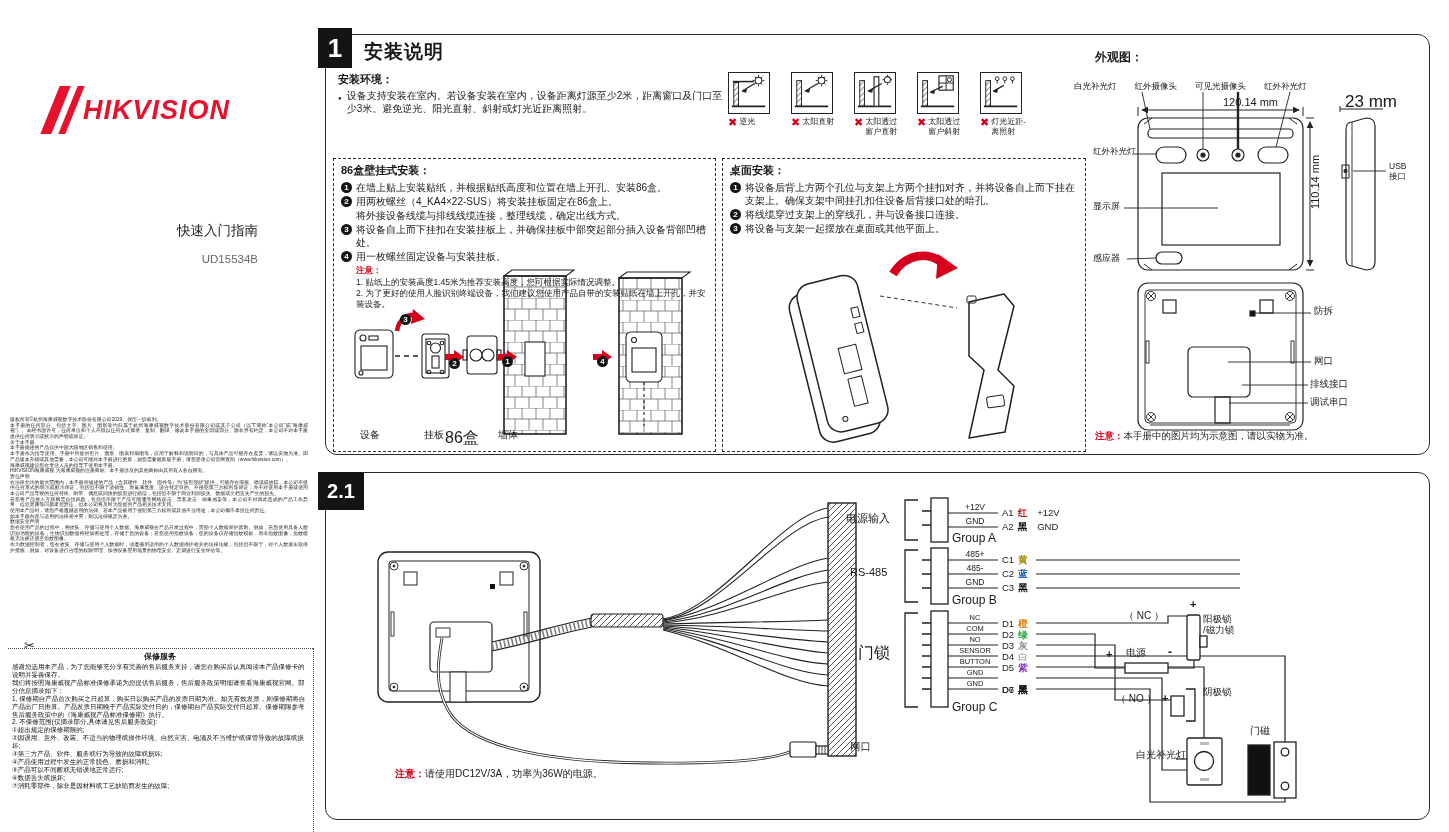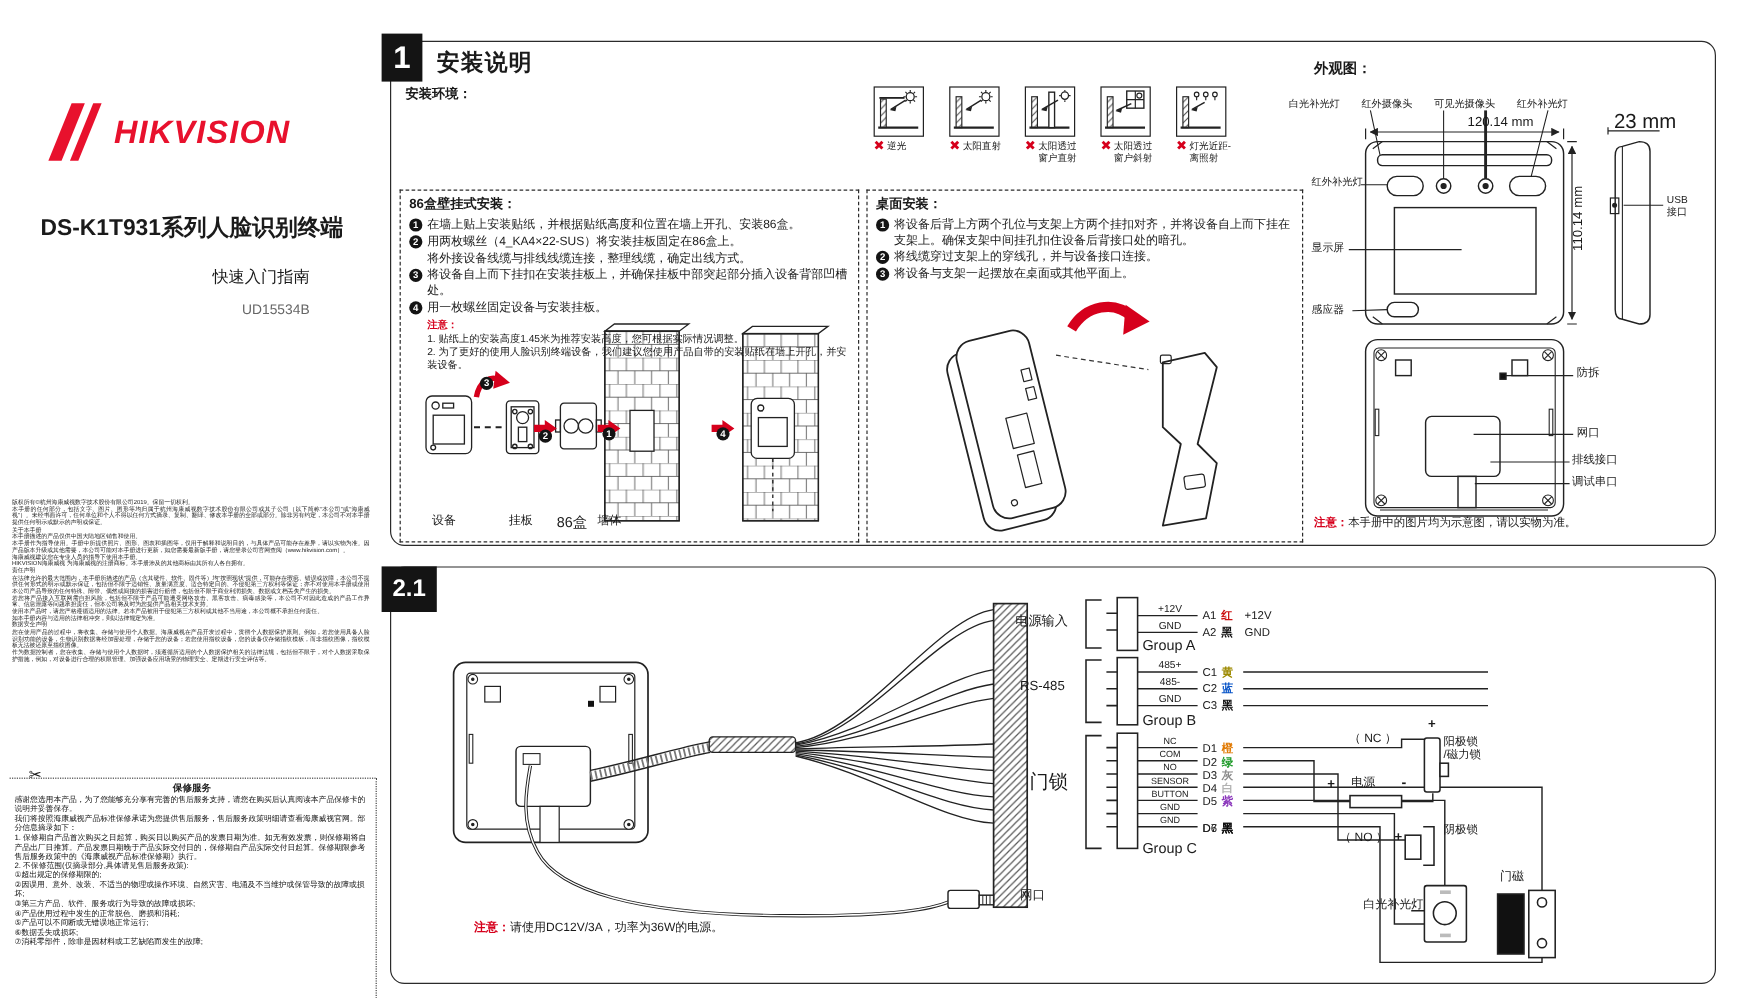--- a/index.html
+++ b/index.html
@@ -30,21 +30,21 @@
 .grp .pin{position:absolute;left:2px;width:46px;text-align:center;font-size:8.5px;white-space:nowrap}
 .grp .pin.sm{font-size:7.5px}
 .grp .row{position:absolute;left:52px;font-size:9.5px;white-space:nowrap}
 .grp .row .wc{font-weight:bold;margin-left:4px}
 .grp .row .dsc{margin-left:10px}
 .grp .gname{position:absolute;left:2px;font-size:12px;white-space:nowrap}
 .logo{position:absolute;left:50px;top:84px;display:flex;align-items:center;height:52px}
 .slash{background:#e8112d;height:48px;transform:skewX(-22deg)}
 .logo .w1{width:11px;margin-right:7px}
 .logo .w2{width:7px}
-.logotext{color:#e8112d;font-style:italic;font-weight:900;font-size:27px;letter-spacing:1px;margin-left:20px}
+.logotext{color:#e8112d;font-style:italic;font-weight:900;font-size:27px;letter-spacing:1px;margin-left:8px}
 .vdim{position:absolute;transform:rotate(-90deg);transform-origin:center;white-space:nowrap;text-align:center}
 .cut-h{position:absolute;border-top:1.3px dotted #444}
 .cut-v{position:absolute;border-left:1.3px dotted #444}
 </style>
 </head>
 <body>
 
 <div id="page">
 
 <svg width="0" height="0">
@@ -59,21 +59,20 @@
       <path d="M0,0L10,5L0,10z" fill="#222"></path>
     </marker>
   </defs>
 </svg>
 
 <div class="logo">
   <div class="slash w1"></div>
   <div class="slash w2"></div>
   <span class="logotext">HIKVISION</span>
 </div>
-<div class="t b" style="left:20px;top:180px;width:280px;text-align:center;font-size:19px">DS-K1T931系列人脸识别终端</div>
 <div class="t" style="left:20px;top:223px;width:238px;text-align:right;font-size:13.5px">快速入门指南</div>
 <div class="t gray" style="left:20px;top:253px;width:238px;text-align:right;font-size:11.5px">UD15534B</div>
 
 <div class="flow pw" style="left:10px;top:417px;width:298px;font-size:4.9px;line-height:1.16;color:#222;text-align:justify">版权所有©杭州海康威视数字技术股份有限公司2019。保留一切权利。
 本手册的任何部分，包括文字、图片、图形等均归属于杭州海康威视数字技术股份有限公司或其子公司（以下简称“本公司”或“海康威视”）。未经书面许可，任何单位和个人不得以任何方式摘录、复制、翻译、修改本手册的全部或部分。除非另有约定，本公司不对本手册提供任何明示或默示的声明或保证。
 关于本手册
 本手册描述的产品仅供中国大陆地区销售和使用。
 本手册作为指导使用。手册中所提供照片、图形、图表和插图等，仅用于解释和说明目的，与具体产品可能存在差异，请以实物为准。因产品版本升级或其他需要，本公司可能对本手册进行更新，如您需要最新版手册，请您登录公司官网查阅（www.hikvision.com）。
 海康威视建议您在专业人员的指导下使用本手册。
 HIKVISION海康威视 为海康威视的注册商标。本手册涉及的其他商标由其所有人各自拥有。
@@ -101,20 +100,21 @@
 ⑤产品可以不间断或无错误地正常运行;
 ⑥数据丢失或损坏;
 ⑦消耗零部件，除非是因材料或工艺缺陷而发生的故障;</div>
 
 <div class="sec-box" style="left:325px;top:34px;width:1105px;height:421px"></div>
 <div class="tab" style="left:318px;top:28px;width:34px;height:40px;font-size:26px">1</div>
 <div class="sec-title" style="left:364px;top:39px">安装说明</div>
 
 <div class="t b" style="left:338px;top:73px;font-size:11px;z-index:2">安装环境：</div>
 <div class="flow" style="left:338px;top:89px;width:388px;z-index:2">
+  <div class="bullet" style="white-space:normal">设备支持安装在室内。若设备安装在室内，设备距离灯源至少2米，距离窗口及门口至少3米。避免逆光、阳光直射、斜射或灯光近距离照射。</div>
 </div>
 
 <div class="flow" style="left:728px;top:72px;display:flex;gap:13px;z-index:2">
   <div class="picon">
     <svg viewBox="0 0 42 42">
       <path d="M3,35H38" stroke="#222" stroke-width="1.8"></path>
           <path d="M4,9H26" stroke="#222" stroke-width="1.6"></path>
       <rect x="5" y="10" width="5" height="25" fill="url(#hatch6)" stroke="#222" stroke-width="1"></rect>
       <circle cx="31" cy="8" r="3.5" fill="none" stroke="#222" stroke-width="1.1"></circle>
       <path d="M31,2v2M31,12v2M25,8h2M35,8h2M26.8,3.8l1.4,1.4M33.8,10.8l1.4,1.4M26.8,12.2l1.4,-1.4M33.8,5.2l1.4,-1.4" stroke="#222" stroke-width="1"></path>
@@ -279,21 +279,21 @@
   <polygon points="76,41 88,51 74,56" fill="#d6001c"></polygon>
 </svg>
 
 <span class="cnum t" style="left:400px;top:313px;z-index:2">3</span>
 <span class="cnum t" style="left:449px;top:357px;z-index:2">2</span>
 <span class="cnum t" style="left:502px;top:355px;z-index:2">1</span>
 <span class="cnum t" style="left:597px;top:355px;z-index:2">4</span>
 
 <div class="t" style="left:360px;top:429px;font-size:10px">设备</div>
 <div class="t" style="left:424px;top:429px;font-size:10px">挂板</div>
-<div class="t" style="left:464px;top:429px;font-size:12px">86盒</div>
+<div class="t" style="left:445px;top:429px;font-size:16px">86盒</div>
 <div class="t" style="left:498px;top:429px;font-size:10px">墙体</div>
 
 <div class="dash-box" style="left:722px;top:158px;width:364px;height:294px"></div>
 <div class="t b" style="left:730px;top:164px;font-size:11px;z-index:2">桌面安装：</div>
 <div class="flow" style="left:730px;top:181px;width:348px;z-index:2">
   <div class="step" style="white-space:normal">
         <span class="cnum">1</span>
         <span>将设备后背上方两个孔位与支架上方两个挂扣对齐，并将设备自上而下挂在支架上。确保支架中间挂孔扣住设备后背接口处的暗孔。</span>
       </div>
   <div class="step" style="white-space:normal">

